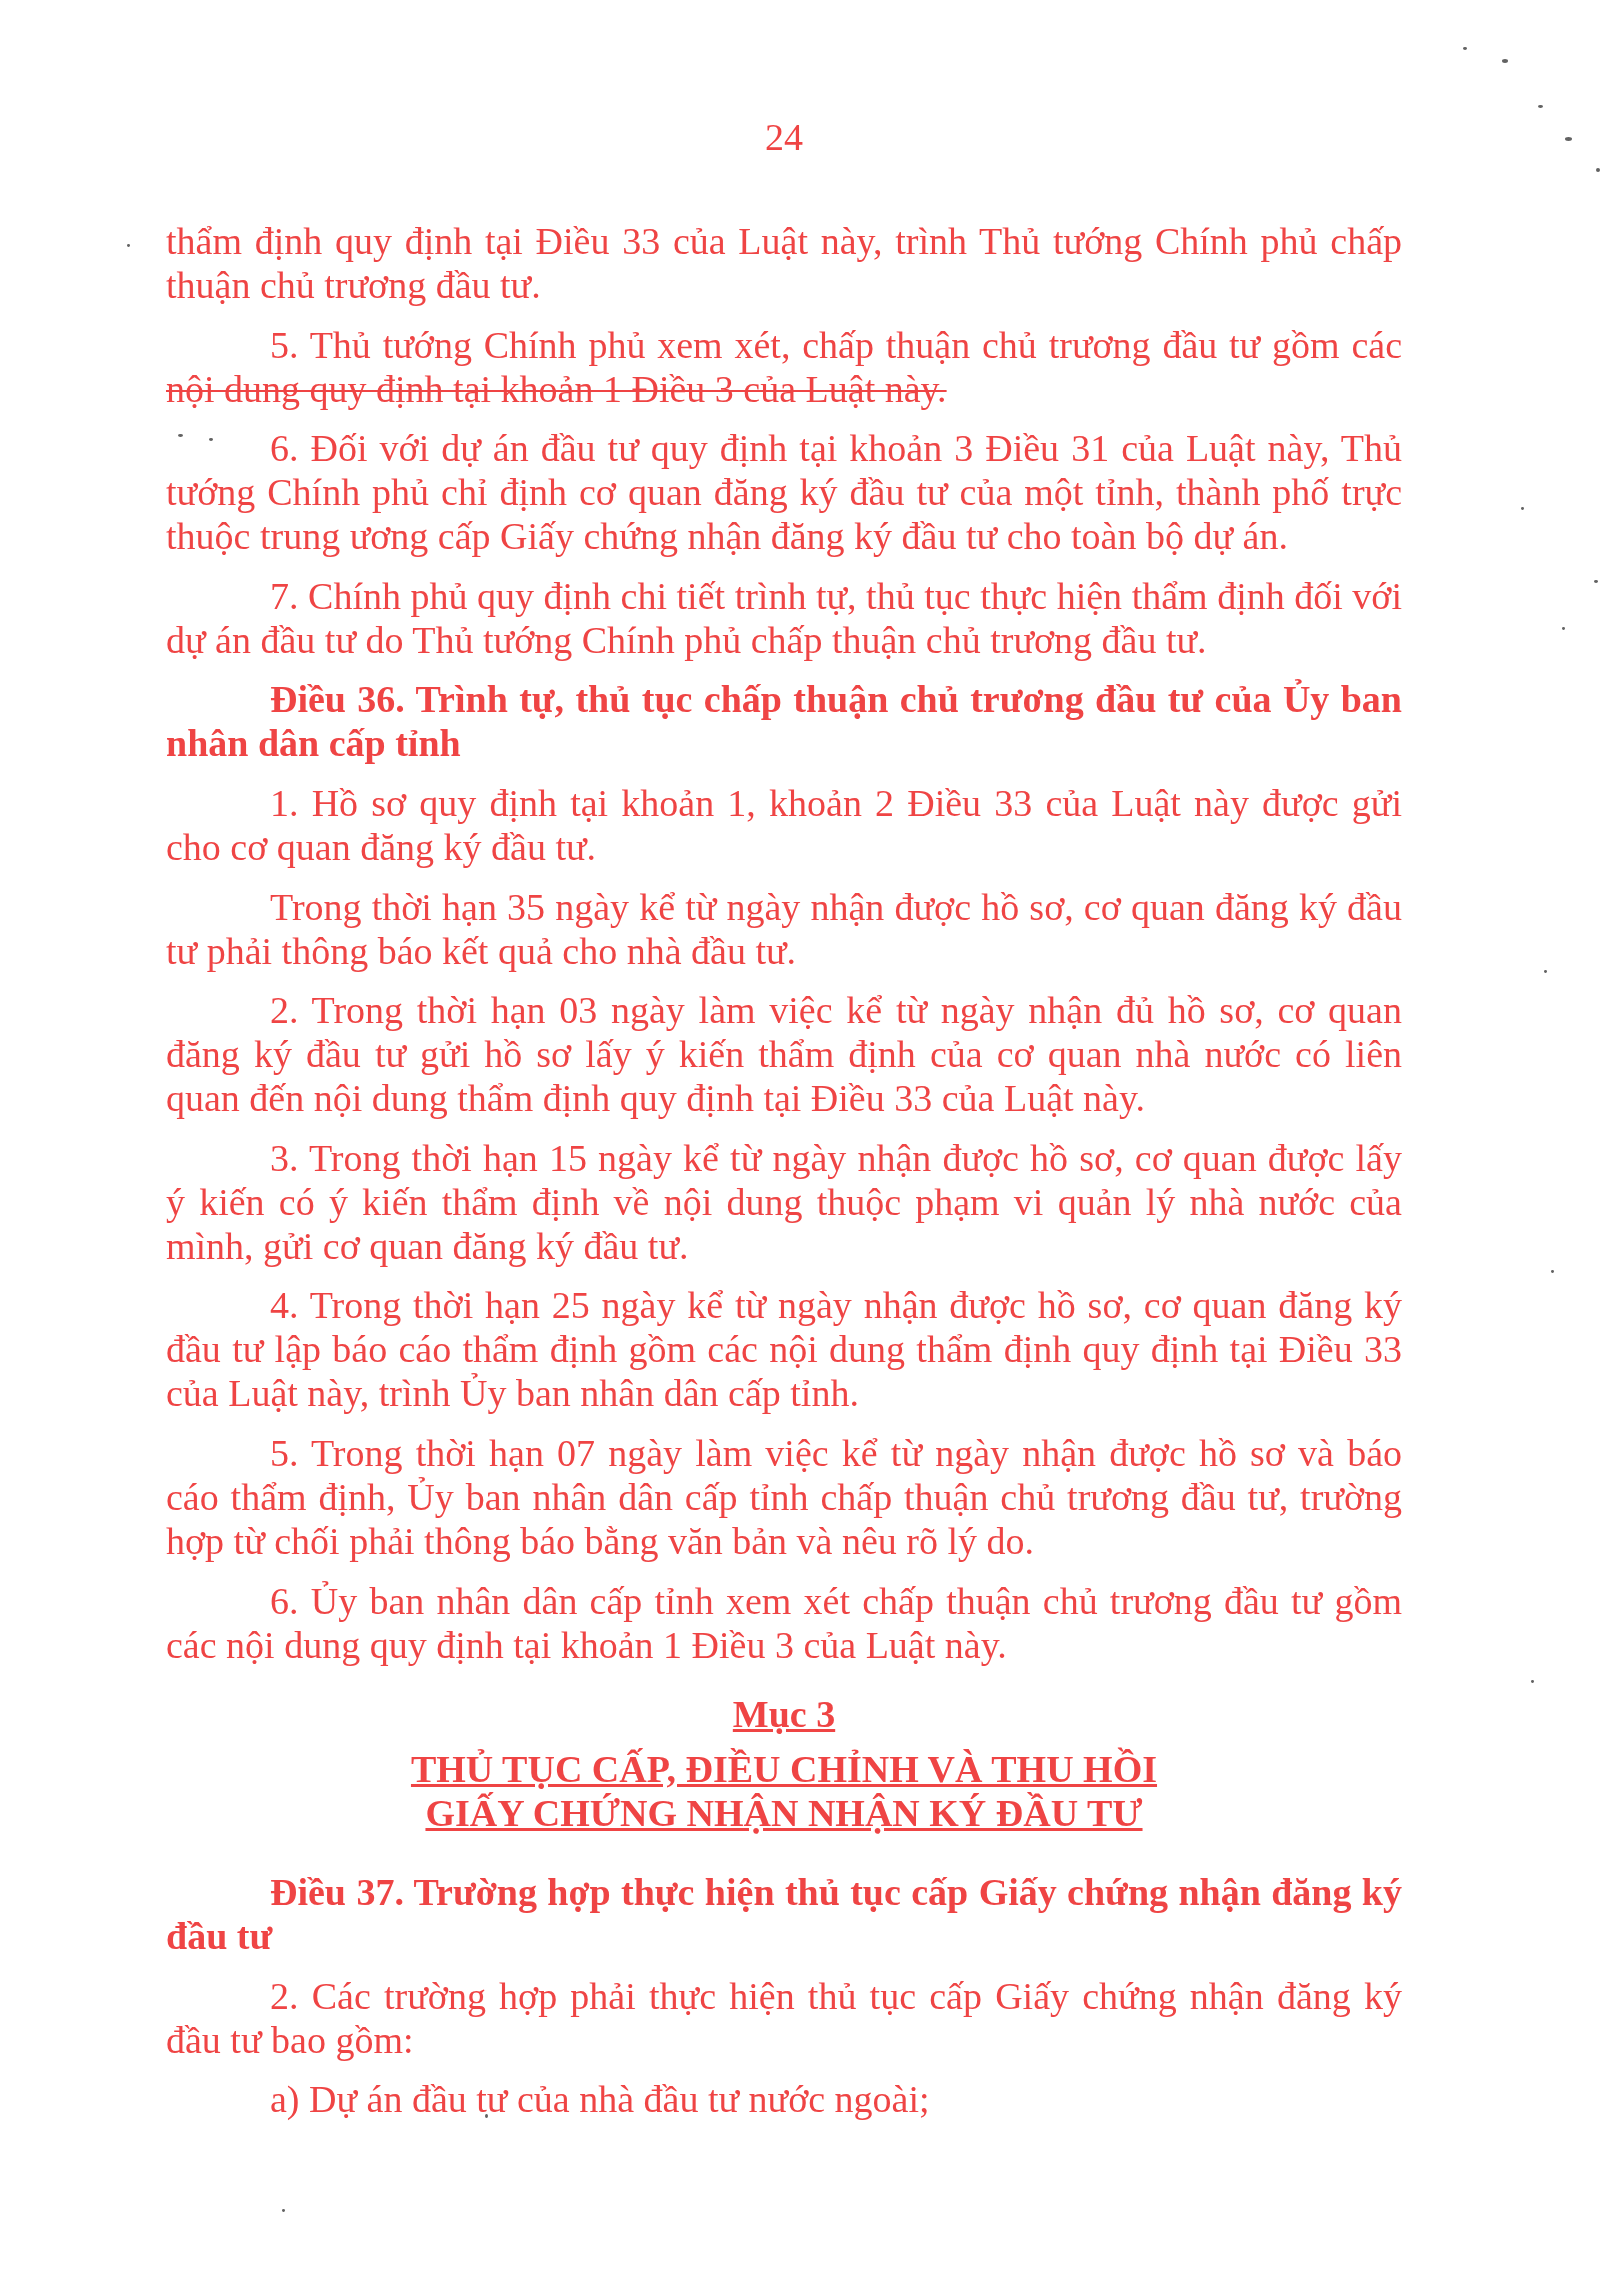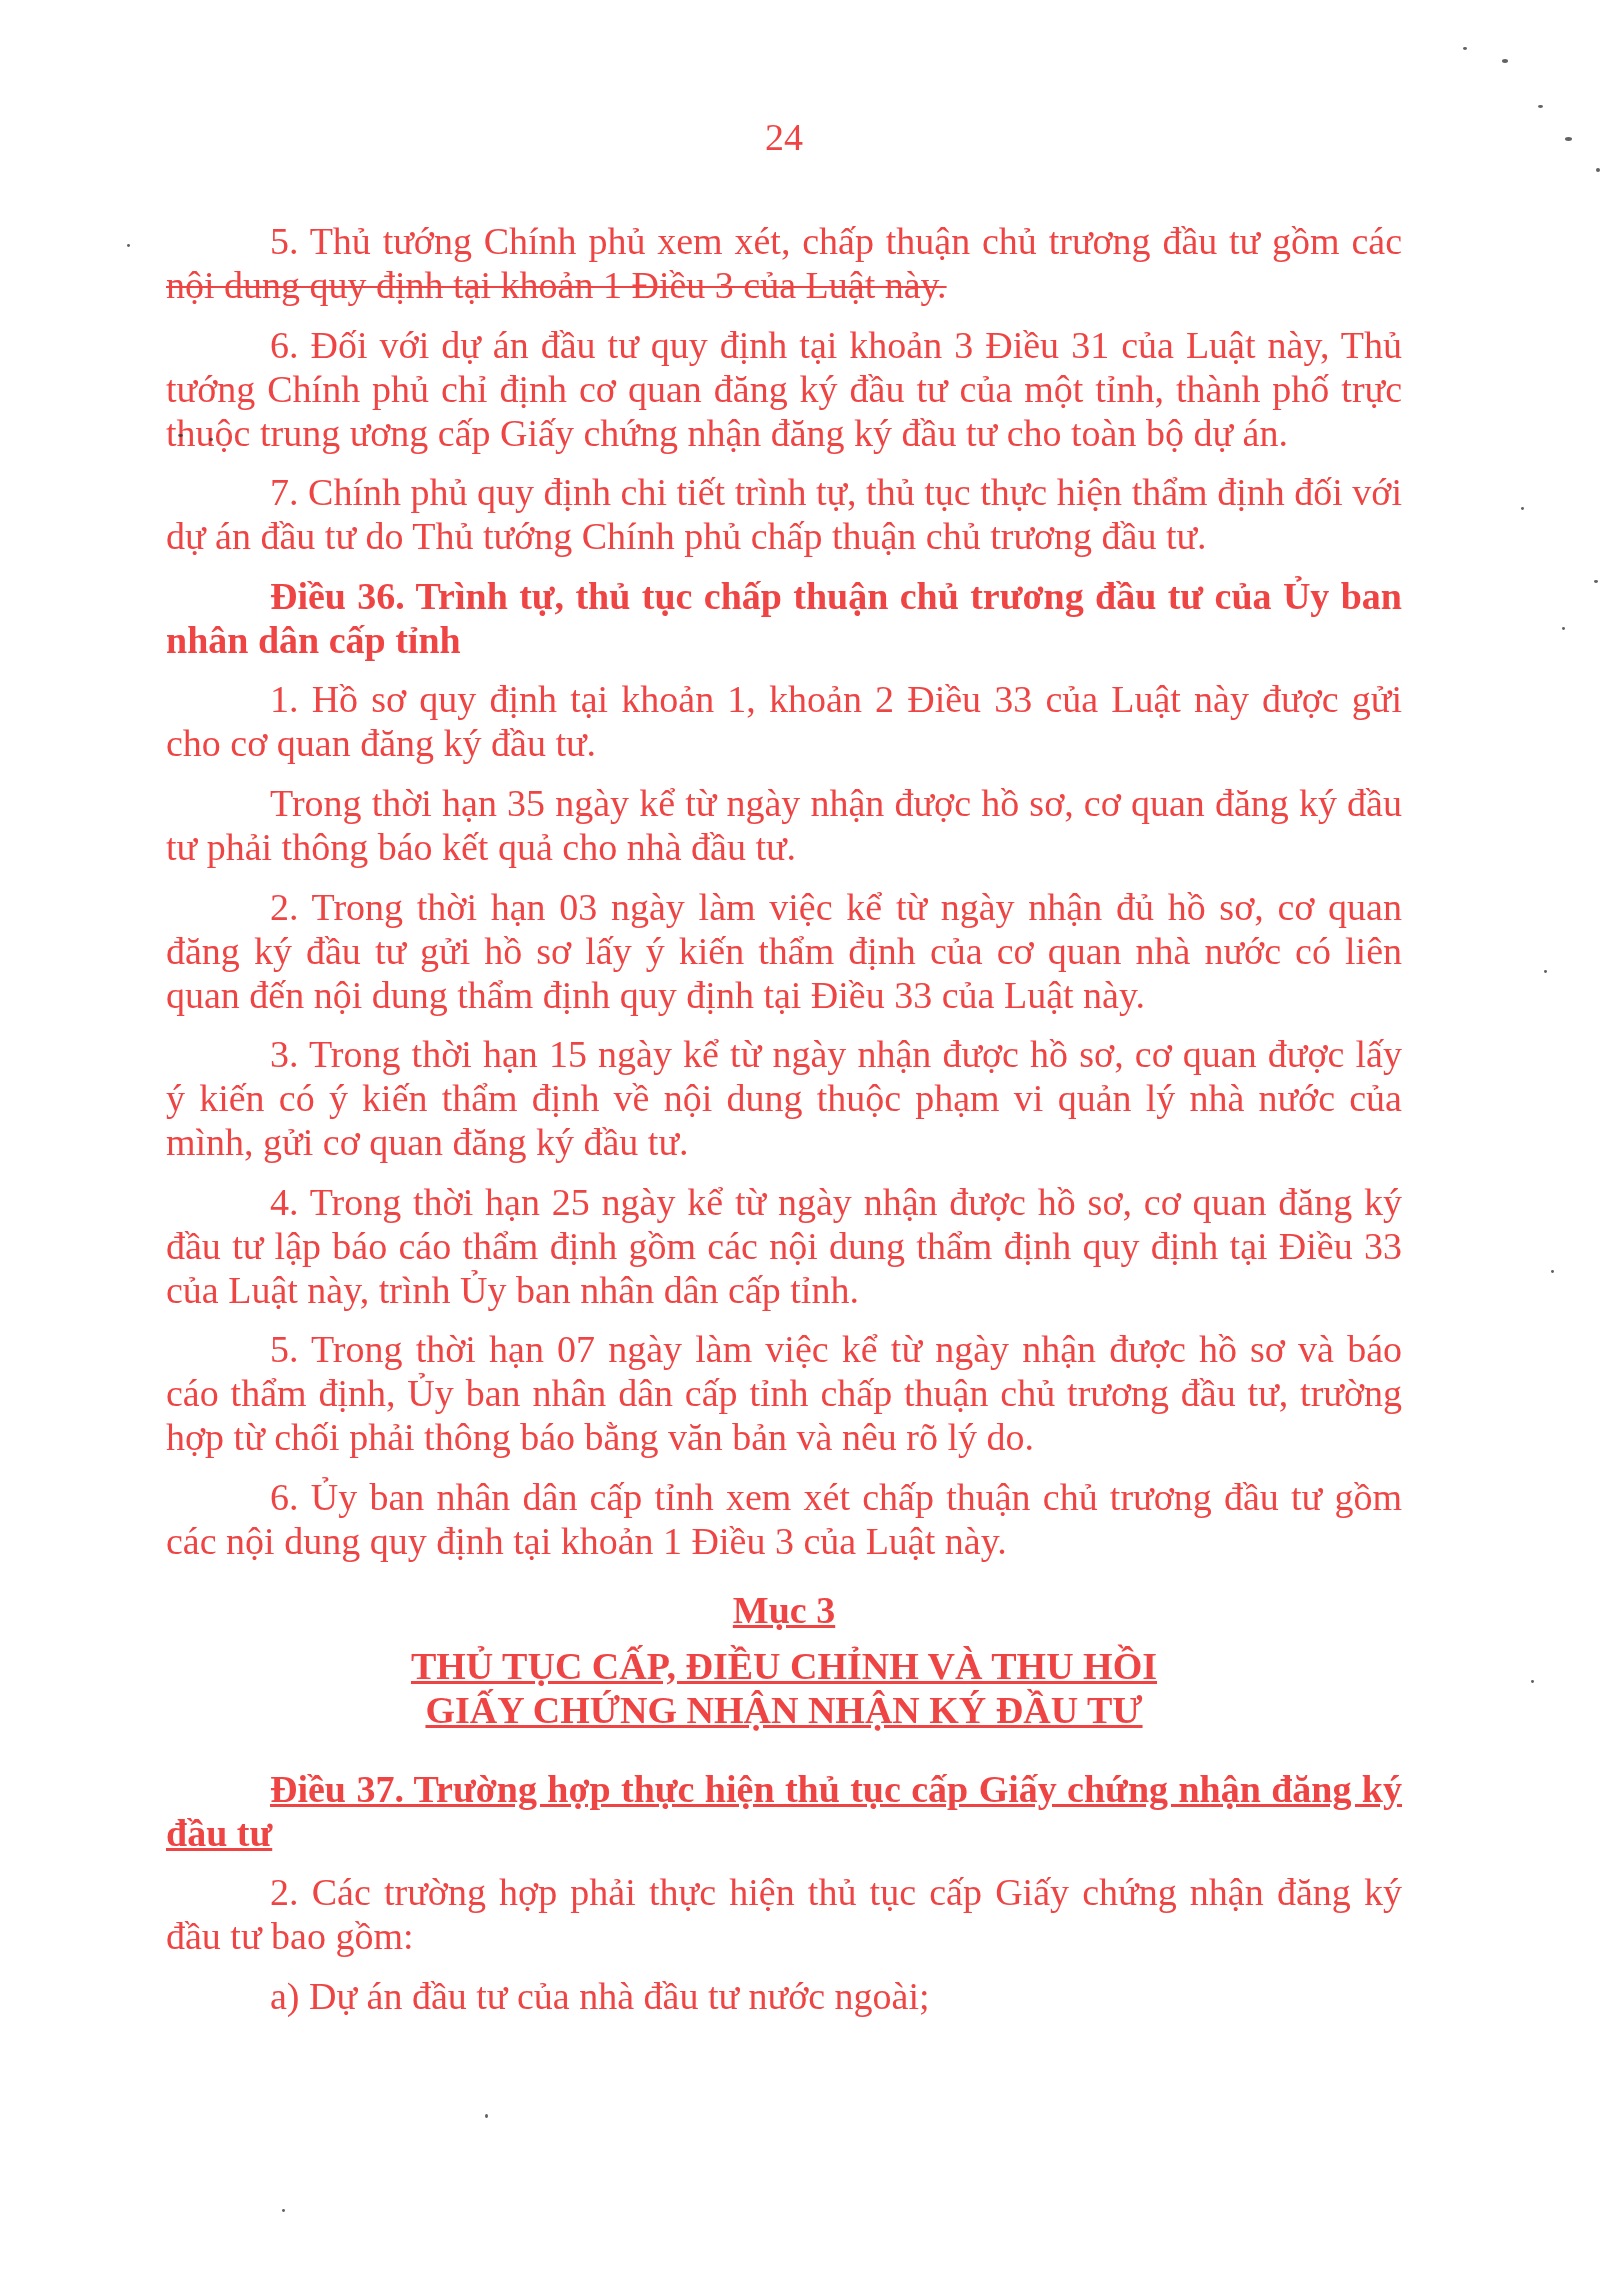--- a/index.html
+++ b/index.html
@@ -26,40 +26,44 @@
     text-align:justify;
     text-align-last:justify;
     white-space:nowrap;
   }
   .line.last{text-align-last:left;}
   .para.indent .line:first-child{text-indent:104px;}
   .para.article-heading{font-weight:700;}
   .para.section-label,.para.section-title{font-weight:700;}
   .para.section-label{margin-top:25px;}
   .para.section-title{margin-top:11.7px;}
-  .para.section-title + .para.article-heading{margin-top:35px;text-decoration:underline;}
+  .para.section-title + .para.article-heading{margin-top:35px;}
   .para.section-label .line,.para.section-title .line{
     text-align:center;text-align-last:center;white-space:normal;text-indent:0;text-decoration:underline;
   }
   .line.struck{
     text-decoration:line-through;
     text-decoration-thickness:2px;
   }
   .speck{
     position:absolute;background:#2e2e2e;border-radius:50%;opacity:.75;
   }
 </style>
 </head>
 <body>
 
 <div class="page">
 
   <div class="page-number">24</div>
 
   <div class="doc-body">
+      <div class="para body">
+        <div class="line">thẩm định quy định tại Điều 33 của Luật này, trình Thủ tướng Chính phủ chấp</div>
+        <div class="line last">thuận chủ trương đầu tư.</div>
+      </div>
       <div class="para body indent">
         <div class="line">5. Thủ tướng Chính phủ xem xét, chấp thuận chủ trương đầu tư gồm các</div>
         <div class="line last struck">nội dung quy định tại khoản 1 Điều 3 của Luật này.</div>
       </div>
       <div class="para body indent">
         <div class="line">6. Đối với dự án đầu tư quy định tại khoản 3 Điều 31 của Luật này, Thủ</div>
         <div class="line">tướng Chính phủ chỉ định cơ quan đăng ký đầu tư của một tỉnh, thành phố trực</div>
         <div class="line last">thuộc trung ương cấp Giấy chứng nhận đăng ký đầu tư cho toàn bộ dự án.</div>
       </div>
       <div class="para body indent">

